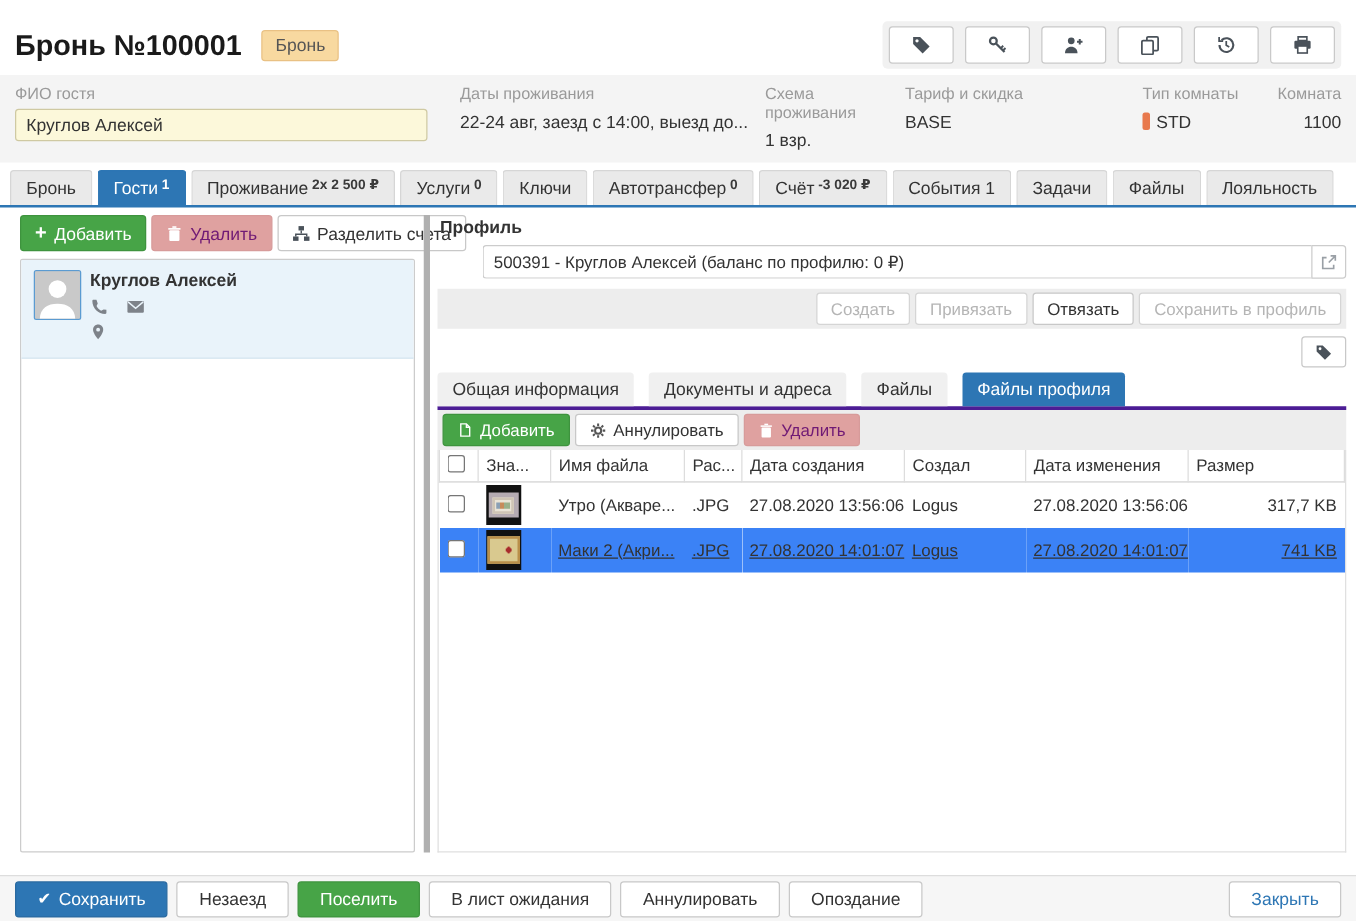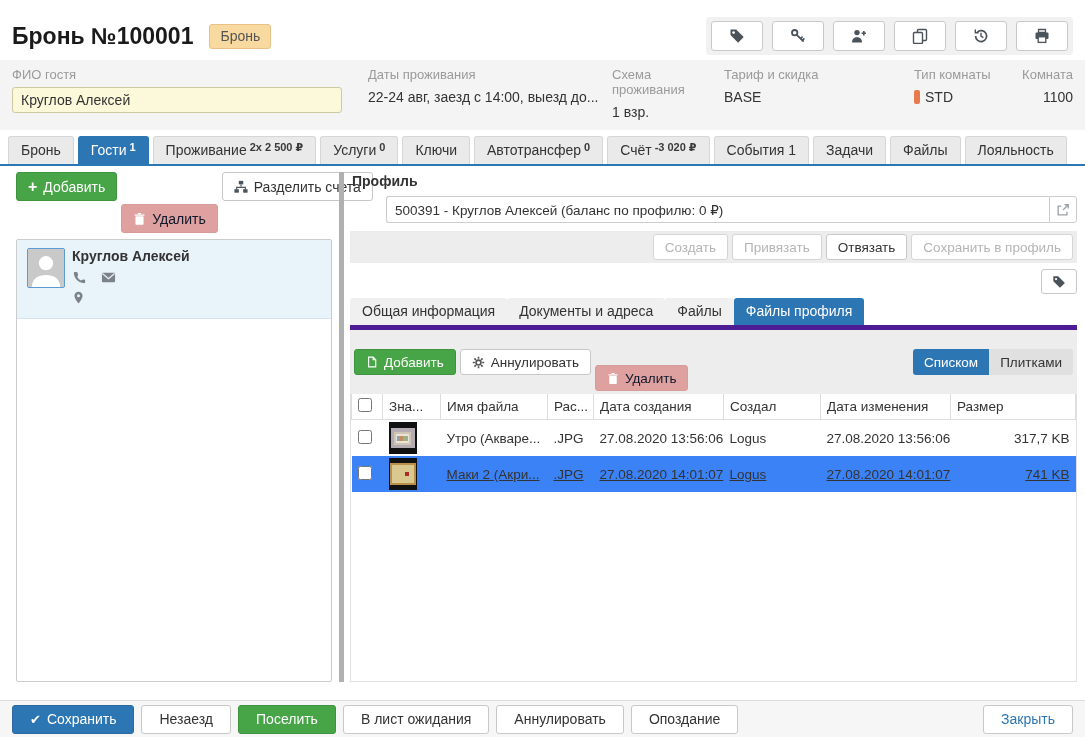--- a/index.html
+++ b/index.html
@@ -43,21 +43,21 @@
   
   .main { flex:1; display:flex; padding:4px 8px 18px 8px; min-height:0; }
   .left-pane { width:324px; display:flex; flex-direction:column; }
   .splitter { width:5px; background:#b0b0b0; margin:2px 6px 0 7px; }
   .right-pane { flex:1; display:flex; flex-direction:column; min-width:0; }
   
   .btn { display:inline-flex; align-items:center; justify-content:center; gap:6px; height:29px;
     padding:0 11px; border-radius:3px; font-size:14px; font-family:inherit; cursor:pointer;
     background:#fff; border:1px solid #c8c8c8; color:#333; white-space:nowrap; }
   .btn-green { background:#47a447; border-color:#3e933e; color:#fff; }
-  .btn-pink { background:#dfa1a0; border-color:#d79b9a; color:#0f172a; cursor:default;margin-top:32px; }
+  .btn-pink { background:#dfa1a0; border-color:#d79b9a; color:#701a75; cursor:default; }
   .btn-blue { background:#2d76b4; border-color:#2a6aa0; color:#fff; }
   .btn-disabled { color:#b5b5b5; border-color:#d5d5d5; cursor:default; }
   .plus-ic { font-weight:bold; font-size:16px; line-height:1; }
   
   .guests-toolbar { display:flex; gap:4px; margin:2px 0 6px 8px; }
   .guest-list { flex:1; margin-left:8px; border:1px solid #ccc; border-radius:2px; background:#fff; overflow:hidden; }
   .guest-card { background:#e9f3fa; border-bottom:1px solid #d5e5f0; padding:8px 10px 10px; display:flex; cursor:pointer; }
   .avatar { width:38px; height:40px; border:1px solid #5b9bd1; border-radius:2px; background:#c9c9c9; overflow:hidden; flex:none; }
   .guest-info { margin-left:5px; }
   .guest-name { font-size:14px; font-weight:bold; color:#333; padding-left:2px; }
@@ -74,21 +74,21 @@
     display:flex; align-items:center; justify-content:center; cursor:pointer; }
   .addon svg { width:14px; height:14px; }
   .strip { background:#ededed; padding:3px 4px; display:flex; align-items:center; gap:4px; }
   .profile-actions { margin-top:8px; justify-content:flex-end; }
   .profile-actions .btn { height:26px; font-size:13.5px; }
   .tagbtn-row { display:flex; justify-content:flex-end; margin-top:6px; }
   .tag-btn { width:36px; height:25px; background:#fff; border:1px solid #c8c8c8; border-radius:3px;
     display:flex; align-items:center; justify-content:center; cursor:pointer; }
   .tag-btn svg { width:14px; height:14px; }
   
-  .inner-tabs { display:flex; gap:0; margin-top:4px; border-bottom:5px solid #4c1d95; }
+  .inner-tabs { display:flex; gap:12px; margin-top:4px; border-bottom:3px solid #4c1d95; }
   .itab { background:#f0f0f0; border-radius:3px 3px 0 0; padding:5px 12px 6px; font-size:14px; color:#333; cursor:pointer; }
   .itab.active { background:#2d76b4; color:#fff; }
   
   .files-toolbar { margin-top:0; }
   .files-toolbar .btn { height:26px; font-size:13.5px; }
   .view-toggle { margin-left:auto; display:flex; }
   .seg { height:26px; padding:0 11px; display:flex; align-items:center; font-size:13.5px; cursor:pointer; }
   .seg-list { background:#2d76b4; color:#fff; border-radius:3px 0 0 3px; }
   .seg-tiles { background:#e0e0e0; color:#333; border-radius:0 3px 3px 0; }
   
@@ -324,24 +324,20 @@
             <span>Аннулировать</span>
           </button>
         <button class="btn btn-pink">
             <svg width="12" height="13" viewBox="0 0 16 16" fill="#fff">
               <rect x="3" y="4.6" width="10" height="10.6" rx="1"></rect>
               <rect x="2" y="2.4" width="12" height="1.6"></rect>
               <rect x="6" y="0.6" width="4" height="1.6"></rect>
             </svg>
             <span>Удалить</span>
           </button>
-        <div class="view-toggle">
-          <div class="seg seg-list">Списком</div>
-          <div class="seg seg-tiles">Плитками</div>
-        </div>
       </div>
 
       <div class="table-wrap">
         <table class="files">
           <thead>
             <tr>
               <th class="col-chk"><input type="checkbox" style=""></th>
               <th class="col-thumb">Зна...</th>
               <th class="col-name">Имя файла</th>
               <th class="col-ext">Рас...</th>

